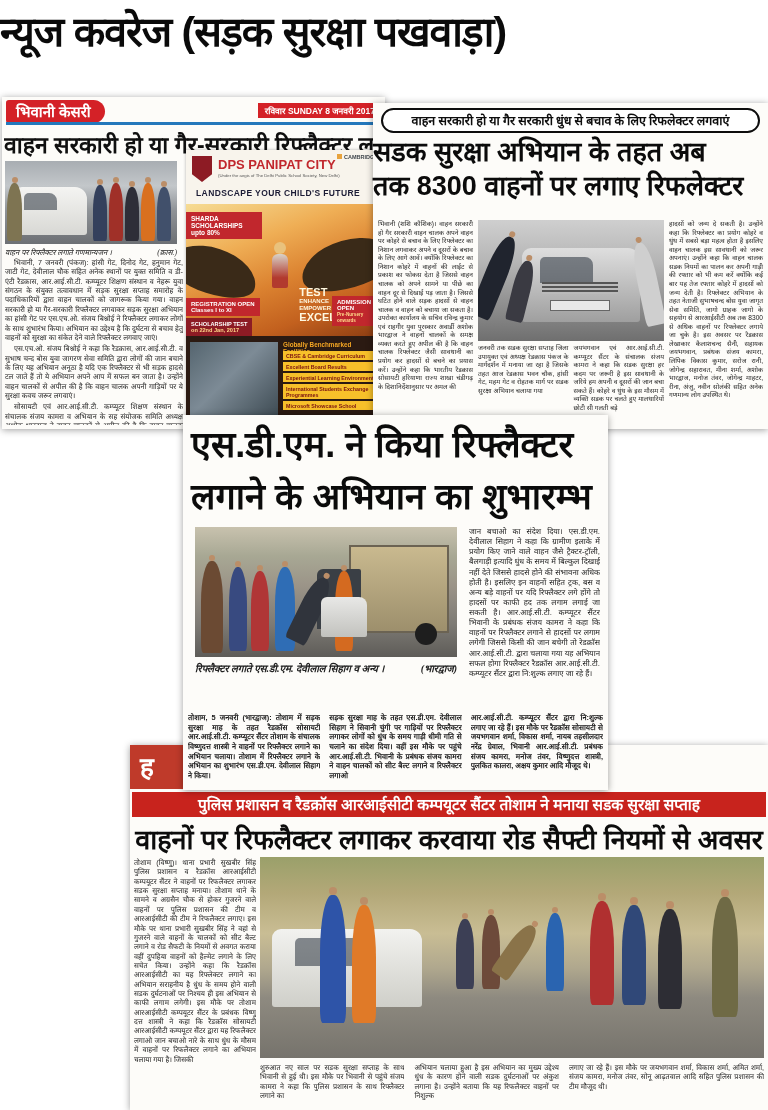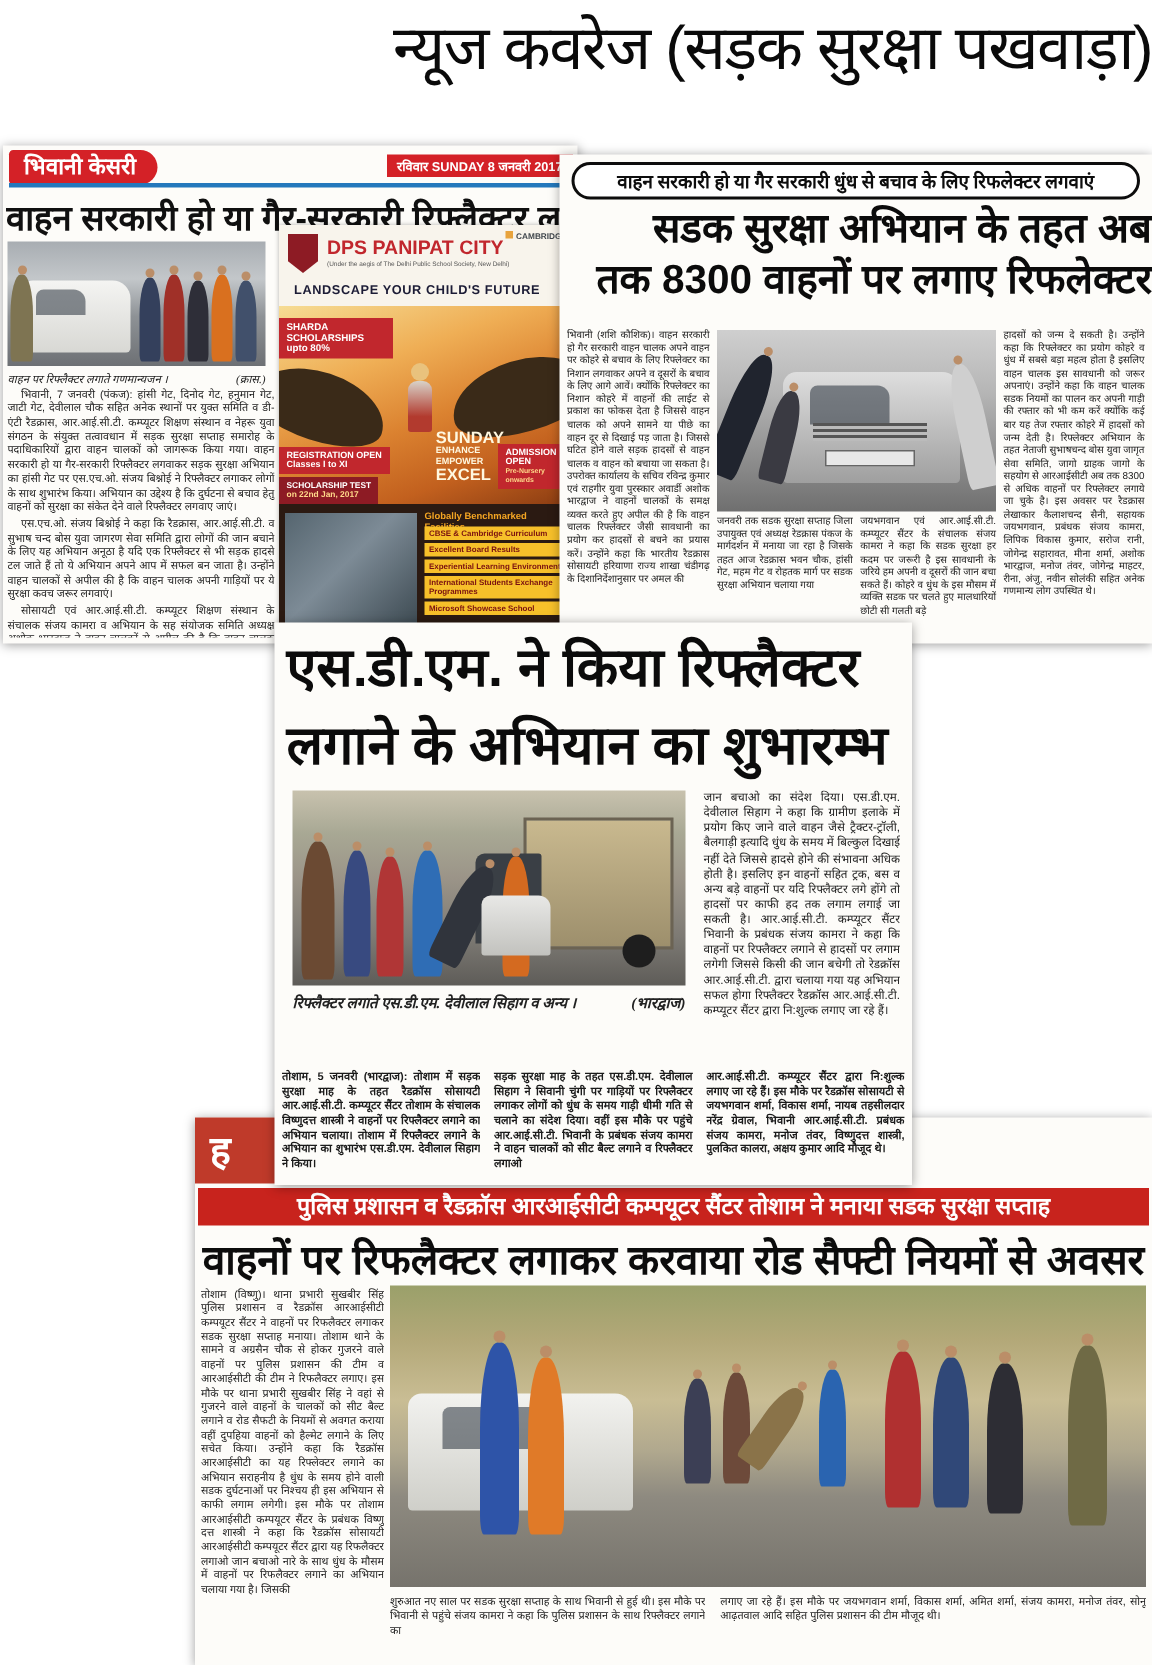--- a/index.html
+++ b/index.html
@@ -1,19 +1,19 @@
 <!DOCTYPE html>
 <html><head>
 <meta charset="utf-8">
 <style>
   html,body{margin:0;padding:0;}
   body{width:768px;height:1110px;overflow:hidden;background:#ffffff;position:relative;
        font-family:"Liberation Sans","DejaVu Sans",sans-serif;}
-  .page-title{position:absolute;top:2px;left:0;width:768px;text-align:right;
-       font-size:41px;font-weight:400;color:#0a0a0a;letter-spacing:-1px;}
+  .page-title{position:absolute;top:2px;left:0;width:768px;text-align:left;
+       font-size:41px;font-weight:700;color:#0a0a0a;letter-spacing:-1px;}
   .clip{position:absolute;background:#fdfcf9;box-shadow:0 1px 7px rgba(0,0,0,.38);}
   .jtext{text-align:justify;color:#1b1b1b;line-height:1.3;}
   .jtext p{margin:0 0 2px 0;text-indent:9px;}
   .cap{font-family:"Liberation Serif","DejaVu Serif",serif;font-style:italic;color:#222;
        display:flex;justify-content:space-between;}
   
   #clip1{left:2px;top:97px;width:383px;height:332px;}
   .mast-pill{position:absolute;left:4px;top:3px;height:23px;line-height:23px;padding:0 14px 0 10px;
        background:#d42127;color:#fff;font-size:15px;font-weight:800;border-radius:4px 16px 16px 4px;}
   .mast-line{position:absolute;left:4px;right:2px;top:25px;height:3px;background:#2478bc;}
@@ -55,21 +55,21 @@
   .ad-bot{position:absolute;left:0;bottom:0;right:0;height:86px;background:#2b1a12;}
   .ad-class{position:absolute;left:4px;bottom:4px;width:88px;height:76px;
        background:linear-gradient(135deg,#55656f 0%,#7d8b96 45%,#3d4a52 100%);}
   .fac-title{position:absolute;left:97px;top:5px;right:3px;font-size:6.3px;font-weight:800;color:#f5a623;}
   .fac-list{position:absolute;left:97px;top:15px;right:3px;}
   .fac{background:#f7c02a;color:#7a1010;font-size:5.3px;font-weight:700;padding:1.5px 3px;margin-bottom:2px;}
   
   #clip2{left:373px;top:103px;width:395px;height:326px;}
   .c2-kicker{margin:5px 8px 0 8px;border:2.5px solid #0d0d0d;border-radius:16px;padding:2px 6px;
        font-size:12.5px;font-weight:700;text-align:center;color:#0d0d0d;background:#fff;font-family:Liberation Serif, serif;}
-  .c2-h{width:100%;text-align:right;font-size:27px;font-weight:800;color:#0b0b0b;line-height:1.25;}
+  .c2-h{width:100%;text-align:left;font-size:27px;font-weight:800;color:#0b0b0b;line-height:1.25;}
   .c2-cols{position:absolute;left:5px;right:5px;top:117px;bottom:3px;display:flex;gap:5px;}
   .c2-colL{width:97px;font-size:6.6px;}
   .c2-mid{width:186px;display:flex;flex-direction:column;}
   #photo2{width:186px;height:121px;
        background:linear-gradient(180deg,#cfcfcf 0%,#b5b5b5 35%,#8f8f8f 70%,#6f6f6f 100%);}
   .c2-minis{display:flex;gap:5px;margin-top:3px;flex:1;}
   .c2-mini{flex:1;font-size:6.6px;}
   .c2-colR{width:96px;font-size:6.6px;}
   
   #clip3{left:183px;top:415px;width:425px;height:375px;}
@@ -115,20 +115,21 @@
     <div class="fig fig-s" style="left:222px;top:58px;width:18px;height:74px;background:#6d4a3a;"></div>
     <div class="fig fig-s" style="left:246px;top:64px;width:20px;height:60px;background:#8a7349;transform:rotate(35deg);"></div>
     <div class="fig fig-s" style="left:286px;top:56px;width:18px;height:78px;background:#2a64b0;"></div>
     <div class="fig" style="left:330px;top:44px;width:24px;height:104px;background:#b03030;"></div>
     <div class="fig" style="left:362px;top:48px;width:24px;height:100px;background:#304878;"></div>
     <div class="fig" style="left:398px;top:52px;width:24px;height:100px;background:#2d2d34;"></div>
     <div class="fig" style="left:452px;top:40px;width:26px;height:120px;background:#6f6a45;"></div>
   </div>
   <div class="c4-cols">
     <div class="c4-col jtext" style="flex:1;">शुरुआत नए साल पर सडक सुरक्षा सप्ताह के साथ भिवानी से हुई थी। इस मौके पर भिवानी से पहुंचे संजय कामरा ने कहा कि पुलिस प्रशासन के साथ रिफ्लैक्टर लगाने का</div>
+    <div class="c4-col jtext" style="flex:1;">अभियान चलाया हुआ है इस अभियान का मुख्य उद्देश्य धुंध के कारण होने वाली सडक दुर्घटनाओं पर अंकुश लगाना है। उन्होंने बताया कि यह रिफलैक्टर वाहनों पर निशुल्क</div>
     <div class="c4-col jtext" style="flex:1.35;">लगाए जा रहे हैं। इस मौके पर जयभगवान शर्मा, विकास शर्मा, अमित शर्मा, संजय कामरा, मनोज तंवर, सोनू आढ़तवाल आदि सहित पुलिस प्रशासन की टीम मौजूद थी।</div>
   </div>
 </div>
 
 <div class="clip" id="clip1" style="z-index:2;">
   <div class="mast-pill">भिवानी केसरी</div>
   <div class="mast-line"></div>
   <div class="mast-date">रविवार SUNDAY 8 जनवरी 2017</div>
   <div class="c1-head">वाहन सरकारी हो या गैर-सरकारी रिफ्लैक्टर लगवाअ</div>
   <div class="photo" id="photo1">
@@ -164,21 +165,21 @@
       <div class="ad-box" style="left:0;top:8px;width:66px;font-size:6.5px;">SHARDA SCHOLARSHIPS upto 80%</div>
       <div class="ad-box" style="left:0;top:94px;font-size:6px;">
         <span>REGISTRATION OPEN</span><br>
         <span>Classes I to XI</span>
       </div>
       <div class="ad-box" style="left:0;top:114px;font-size:5.6px;background:#8d1b24;">
         <span>SCHOLARSHIP TEST</span><br>
         <span style="color:#ffd98a;">on 22nd Jan, 2017</span>
       </div>
       <div class="ad-equip">
-        <div style="font-size:11px;">SUNDAY</div>
+        <div style="font-size:11px;">TEST</div>
         <div style="font-size:6px;">ENHANCE</div>
         <div style="font-size:6px;">EMPOWER</div>
         <div style="font-size:11px;">EXCEL</div>
       </div>
       <div class="ad-box" style="right:0;top:92px;width:40px;font-size:6px;">
         <span>ADMISSION OPEN</span><br>
         <span style="color:#ffd98a;font-size:4.6px;">Pre-Nursery onwards</span>
       </div>
     </div>
     <div class="ad-bot">

